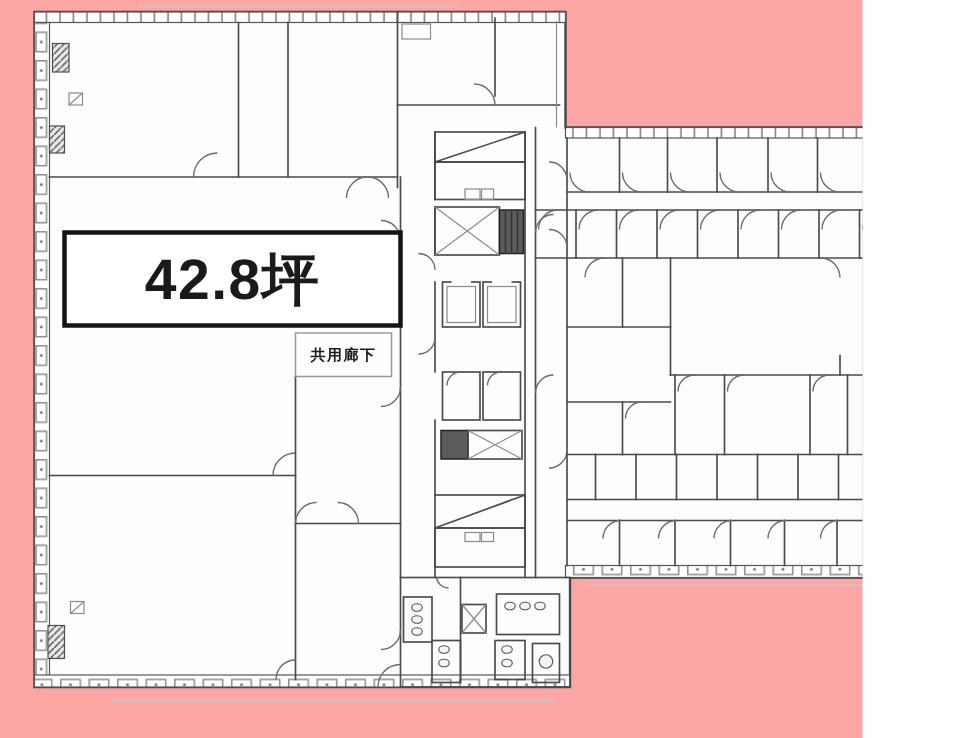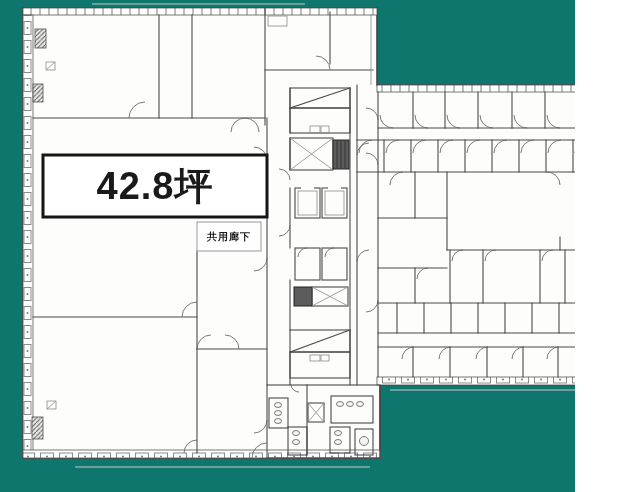--- a/index.html
+++ b/index.html
@@ -1,18 +1,18 @@
 <!DOCTYPE html>
 <html><head>
 <meta charset="utf-8">
 <style>
   html,body{margin:0;padding:0;background:#ffffff;}
   .stage{
     position:relative;width:575px;height:492px;overflow:hidden;
-    background:#0f766e;
+    background:#fca5a5;
     font-family:"Liberation Sans","DejaVu Sans",sans-serif;
   }
   svg{position:absolute;left:0;top:0;display:block;}
   .w   {stroke:#4a4a4a;stroke-width:1.1;fill:none;stroke-linecap:square;}
   .wb  {stroke:#444444;stroke-width:1.6;fill:#fdfdfc;}
   .wl  {stroke:#8a8a8a;stroke-width:.8;fill:none;}
   .arc {stroke:#6a6a6a;stroke-width:.9;fill:none;}
   .fix {stroke:#5a5a5a;stroke-width:.8;fill:#f4f4f2;}
   .ghost{stroke:#c8c8c4;stroke-width:1;fill:none;}
   .band{stroke:#555555;stroke-width:.8;}

